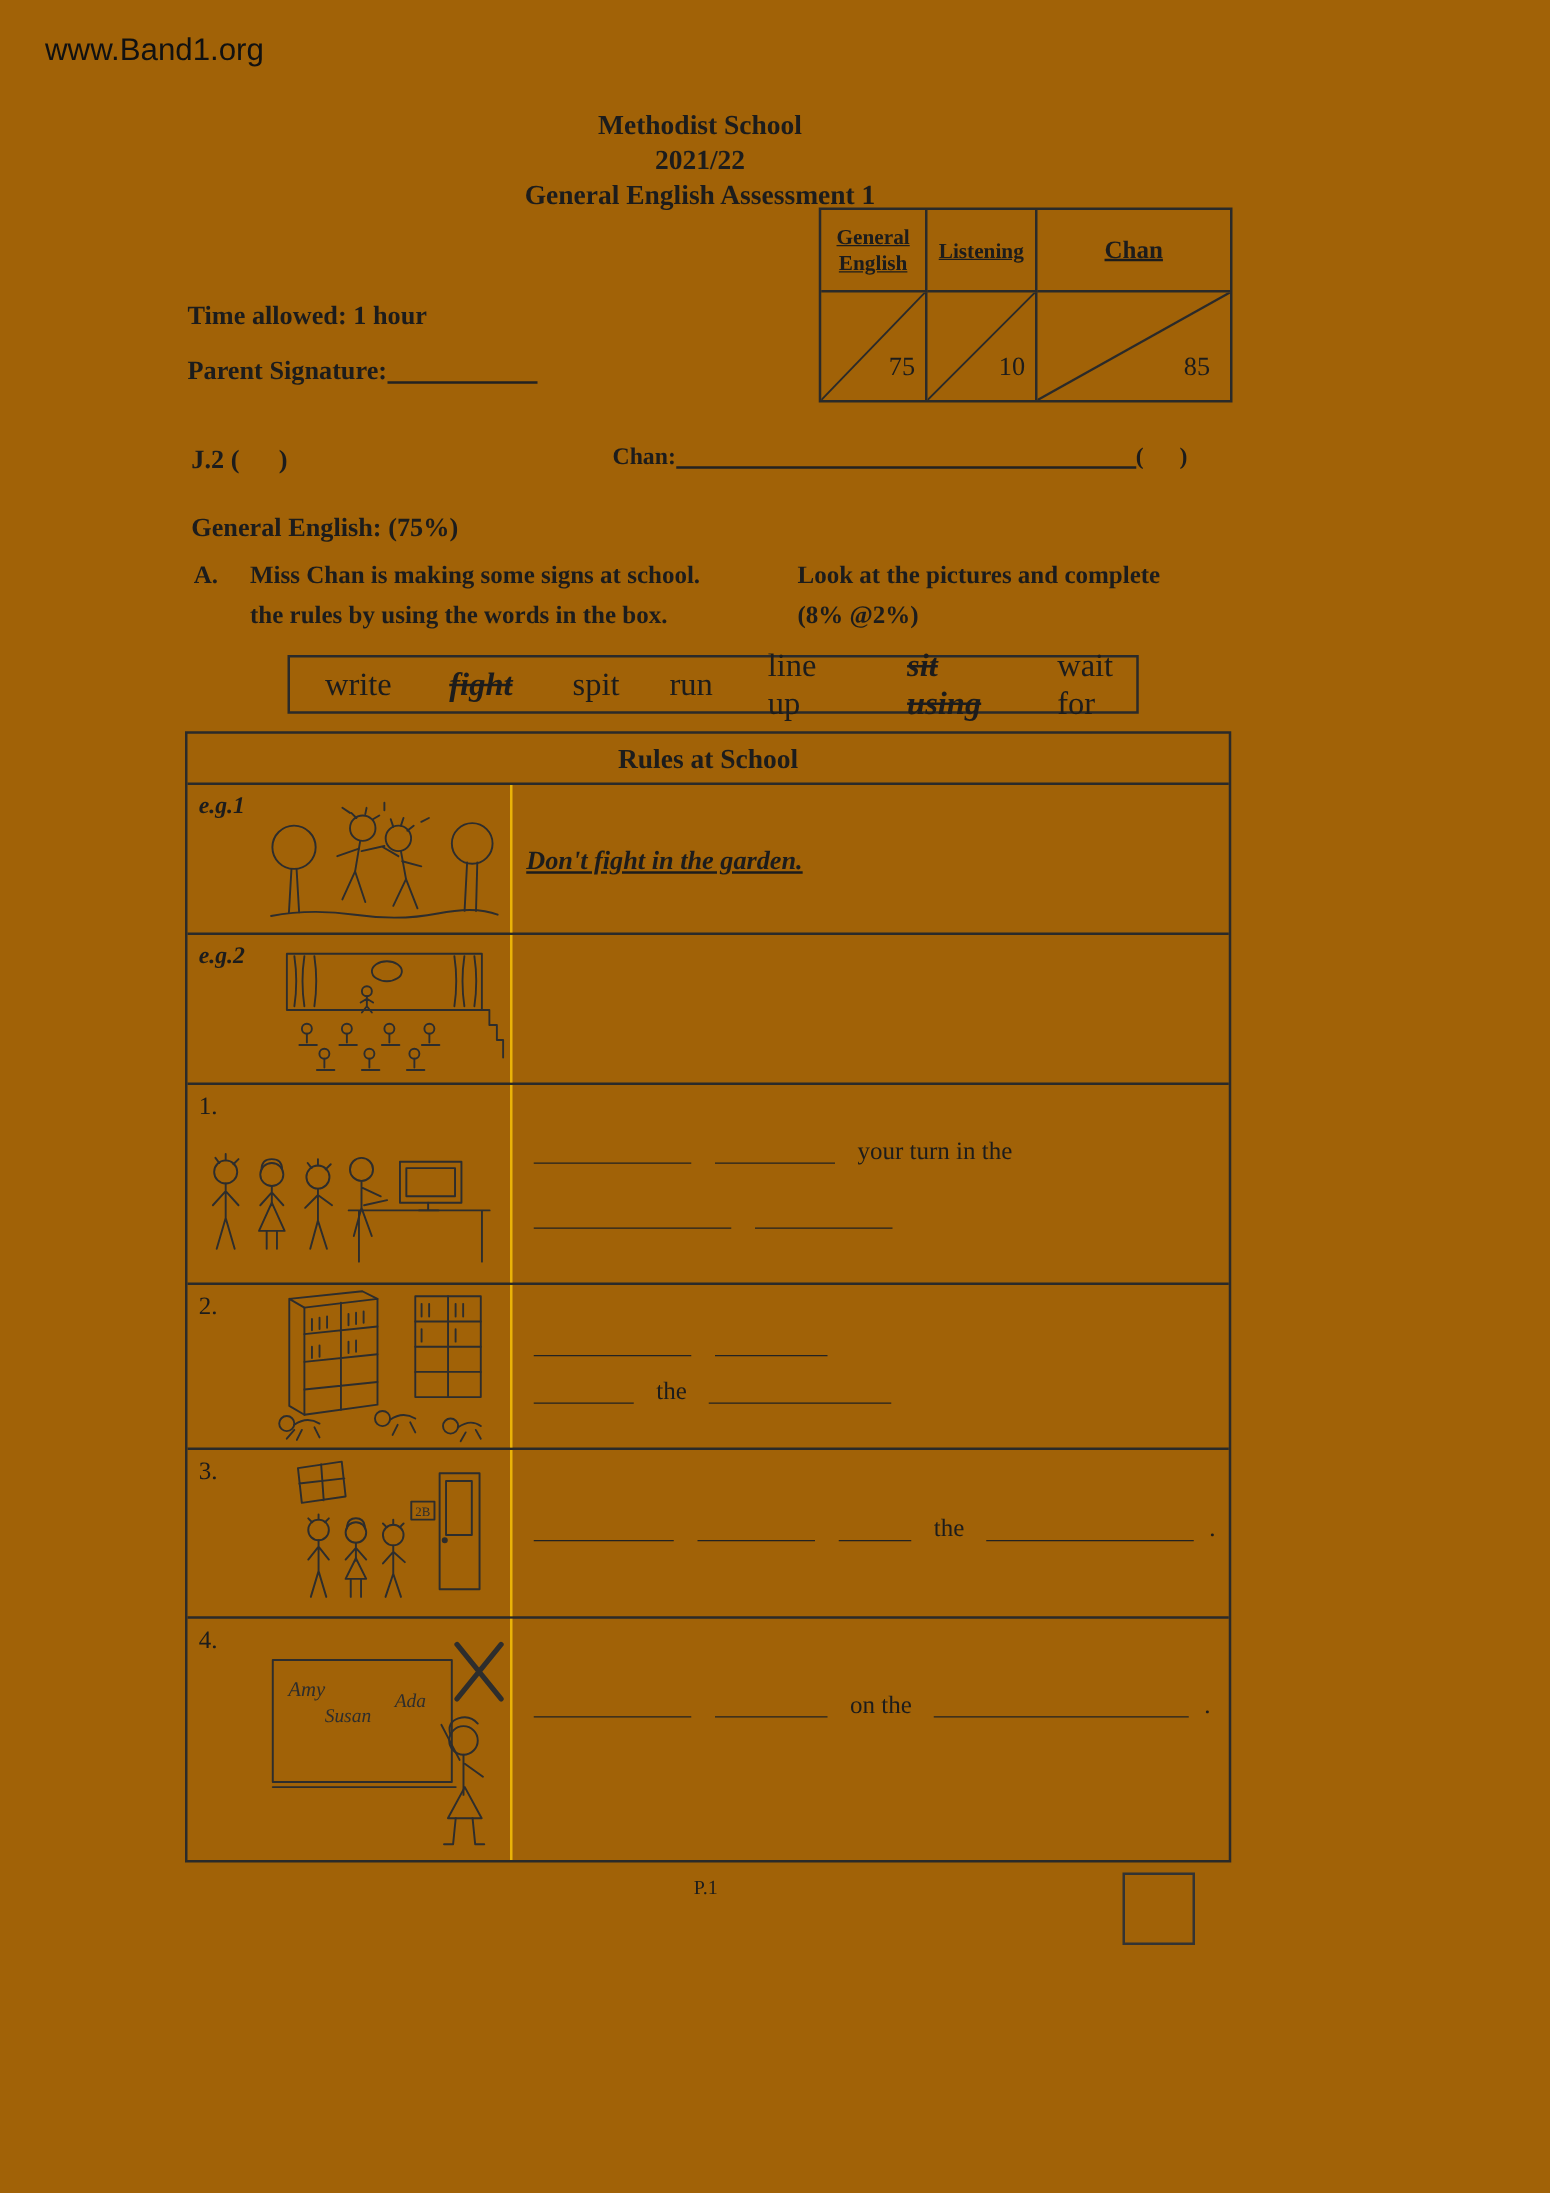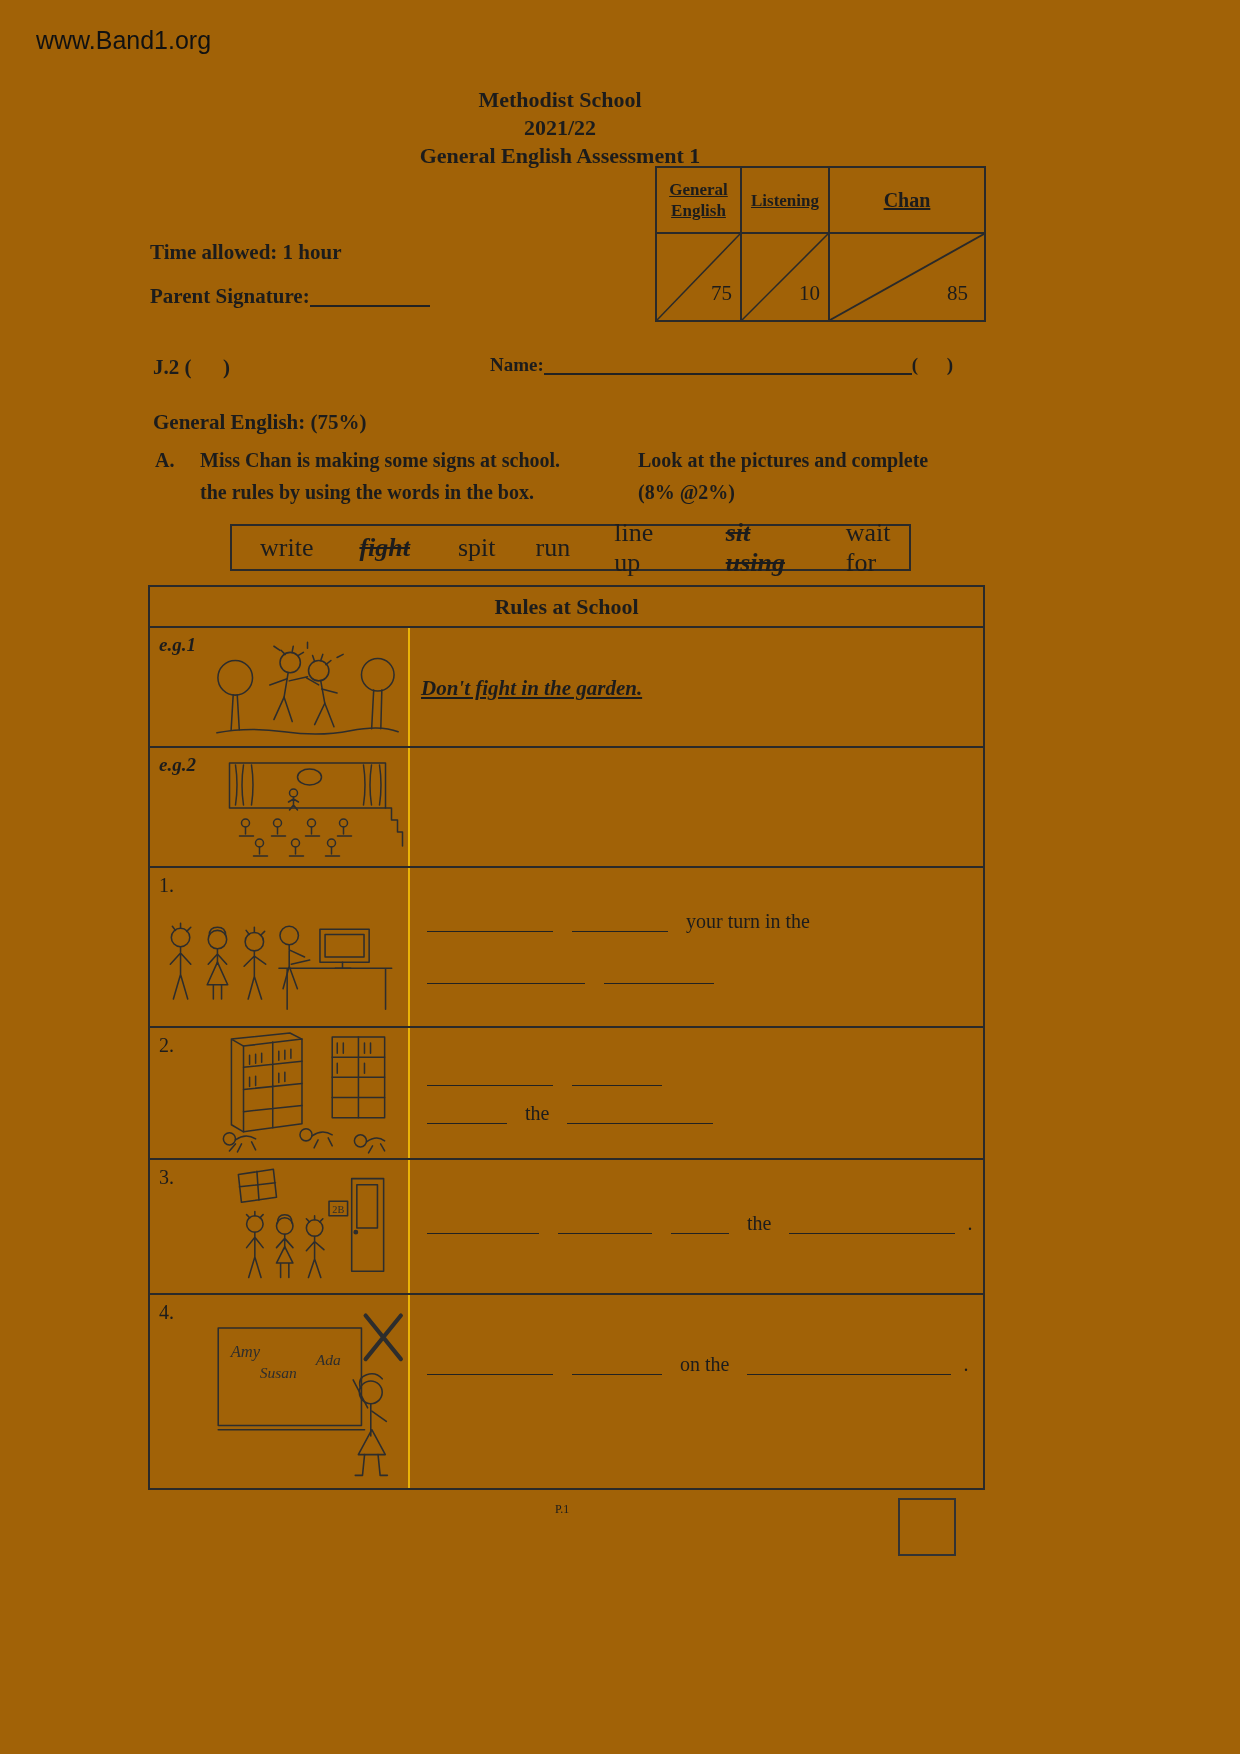--- a/index.html
+++ b/index.html
@@ -59,21 +59,21 @@
   .row-label.ex { font-weight:bold; font-style:italic; font-size:19px; }
   .answer-ex { position:absolute; left:11px; font-weight:bold; font-style:italic; font-size:21px; text-decoration:underline; }
   .ansline { position:absolute; left:10px; white-space:nowrap; font-size:20px; }
   .anstext { margin:0 6px; }
   .blank { display:inline-block; border-bottom:1.7px solid #222; height:1.05em; vertical-align:-4px; margin:0 7px; }
 
   .illus { position:absolute; }
   .illus * { stroke:#2d2d2d; stroke-width:1.5; fill:none; stroke-linecap:round; stroke-linejoin:round; }
   .illus text { fill:#2d2d2d; stroke:none; font-family:"Liberation Serif", serif; }
 
-  .footer-page { left:555px; top:1502px; font-size:12px; }
+  .footer-page { left:555px; top:1502px; font-size:16px; }
   .corner-box { left:898px; top:1498px; width:58px; height:58px; border:2.5px solid #333; }
 </style>
 </head>
 <body>
 
 <div class="page">
 
   <div class="abs watermark">www.Band1.org</div>
 
   <div class="abs header">
@@ -115,21 +115,21 @@
 
   <div class="abs meta-line" style="left:150px; top:240px;">Time allowed: 1 hour</div>
 
   <div class="abs meta-line" style="left:150px; top:284px;">
     <span>Parent Signature:</span><span class="sig-line" style="width:120px;"></span>
   </div>
 
   <div class="abs meta-line pre" style="left:153px; top:355px;">J.2 (      )</div>
 
   <div class="abs name-row" style="left:490px; top:353px;">
-    <span>Name:</span><span class="sig-line" style="width:368px;"></span><span class="pre">(      )</span>
+    <span>Chan:</span><span class="sig-line" style="width:368px;"></span><span class="pre">(      )</span>
   </div>
 
   <div class="abs meta-line" style="left:153px; top:410px;">General English: (75%)</div>
 
   <div class="abs instr" style="left:155px; top:449px;">A.</div>
   <div class="abs instr" style="left:200px; top:449px;">Miss Chan is making some signs at school.</div>
   <div class="abs instr" style="left:638px; top:449px;">Look at the pictures and complete</div>
   <div class="abs instr" style="left:200px; top:481px;text-align:center;">the rules by using the words in the box.</div>
   <div class="abs instr" style="left:638px; top:481px;">(8% @2%)</div>
 

